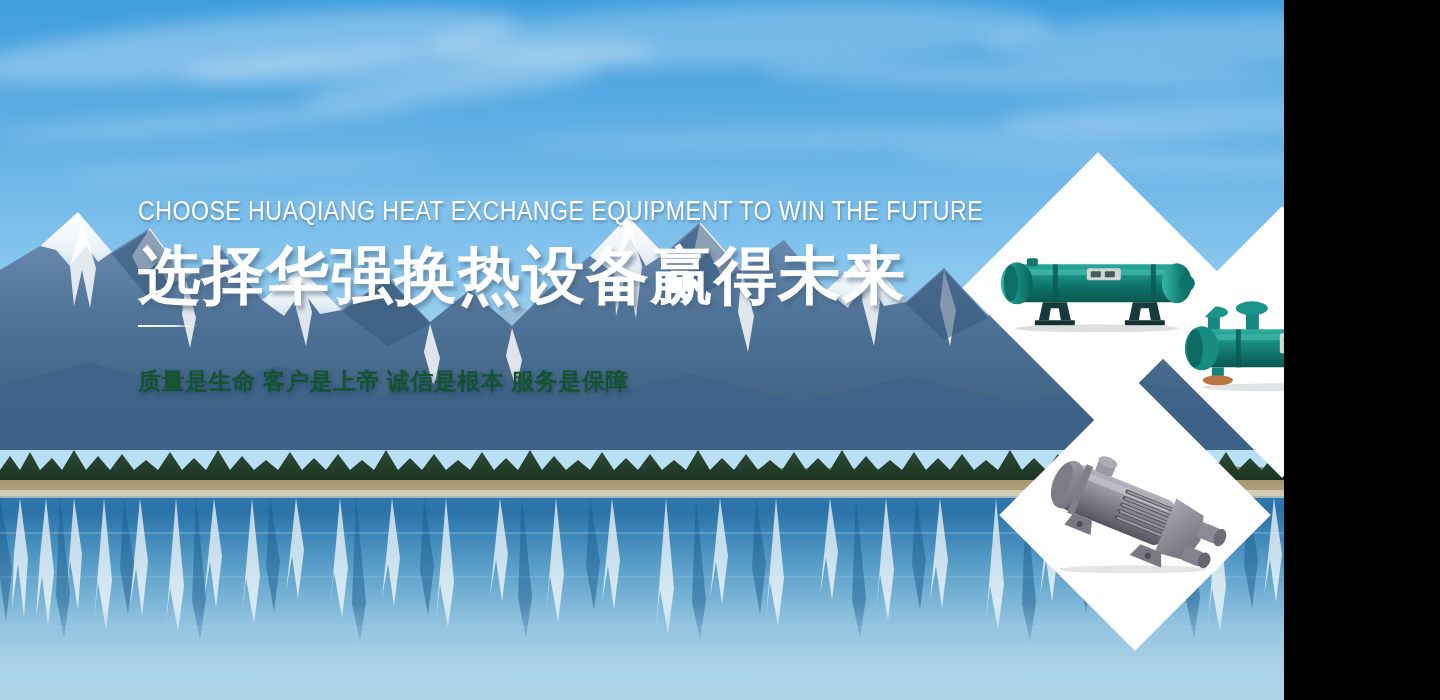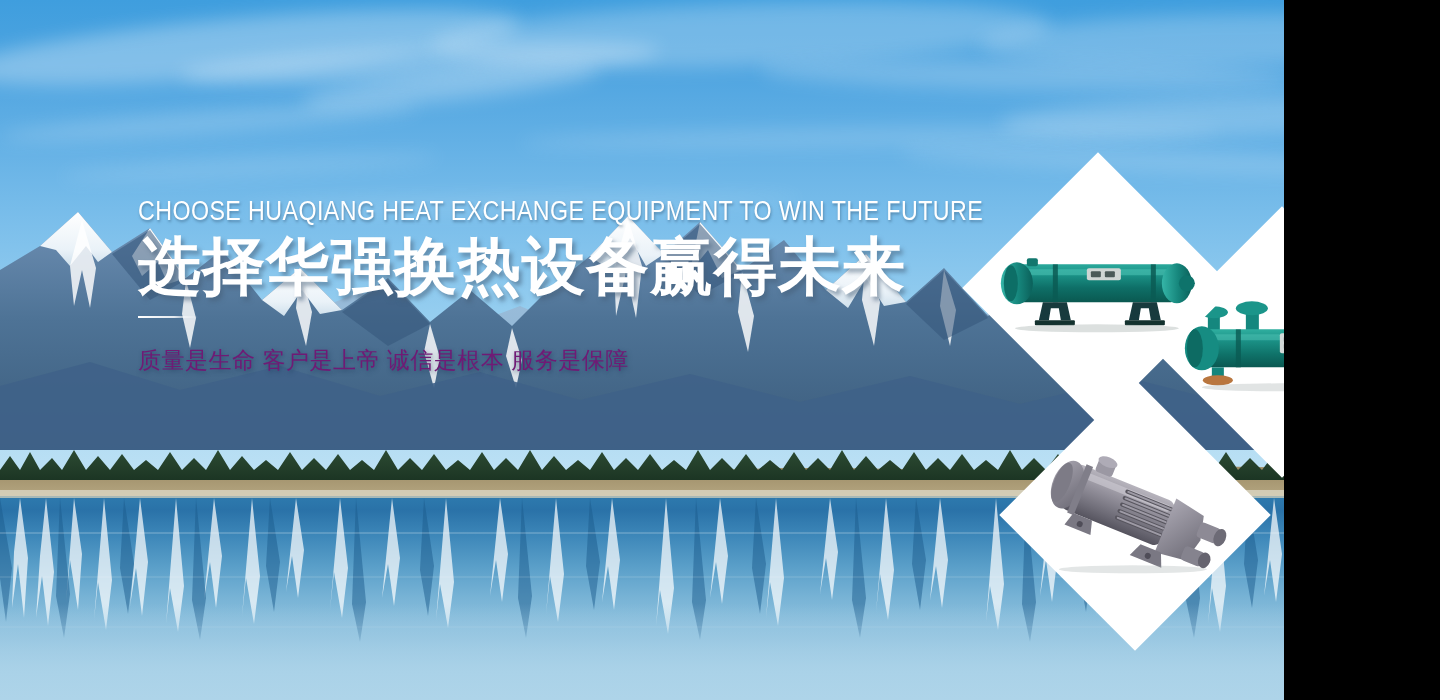--- a/index.html
+++ b/index.html
@@ -58,32 +58,32 @@
   
   .copy{position:absolute;left:138px;top:196px;width:760px;}
   .eyebrow{
     font-size:27px;letter-spacing:.5px;color:#ffffff;
     font-family:"Liberation Sans Narrow","Liberation Sans",sans-serif;
     font-weight:400;transform:scaleX(.86);transform-origin:left center;
     text-shadow:1px 2px 3px rgba(40,70,100,.45);
     white-space:nowrap;
   }
   .headline{
-    margin-top:5px;
+    margin-top:14px;
     font-size:63px;line-height:1.08;font-weight:700;color:#ffffff;
     letter-spacing:1px;white-space:nowrap;
     text-shadow:3px 4px 4px rgba(70,95,120,.55);
   }
   .divider{
     margin-top:16px;width:60px;height:2px;
     background:linear-gradient(90deg,#ffffff 0%,rgba(255,255,255,.85) 60%,rgba(255,255,255,0) 100%);
   }
   .subline{
-    margin-top:27px;
-    font-size:23px;font-weight:400;color:#701a75;letter-spacing:.5px;
+    margin-top:39px;
+    font-size:23px;font-weight:700;color:#14532d;letter-spacing:.5px;
     white-space:nowrap;
     text-shadow:1px 2px 4px rgba(30,60,90,.6);
   }
 
   
   .tile{
     position:absolute;
     background:#ffffff;
     transform:rotate(45deg);
     display:flex;align-items:center;justify-content:center;

